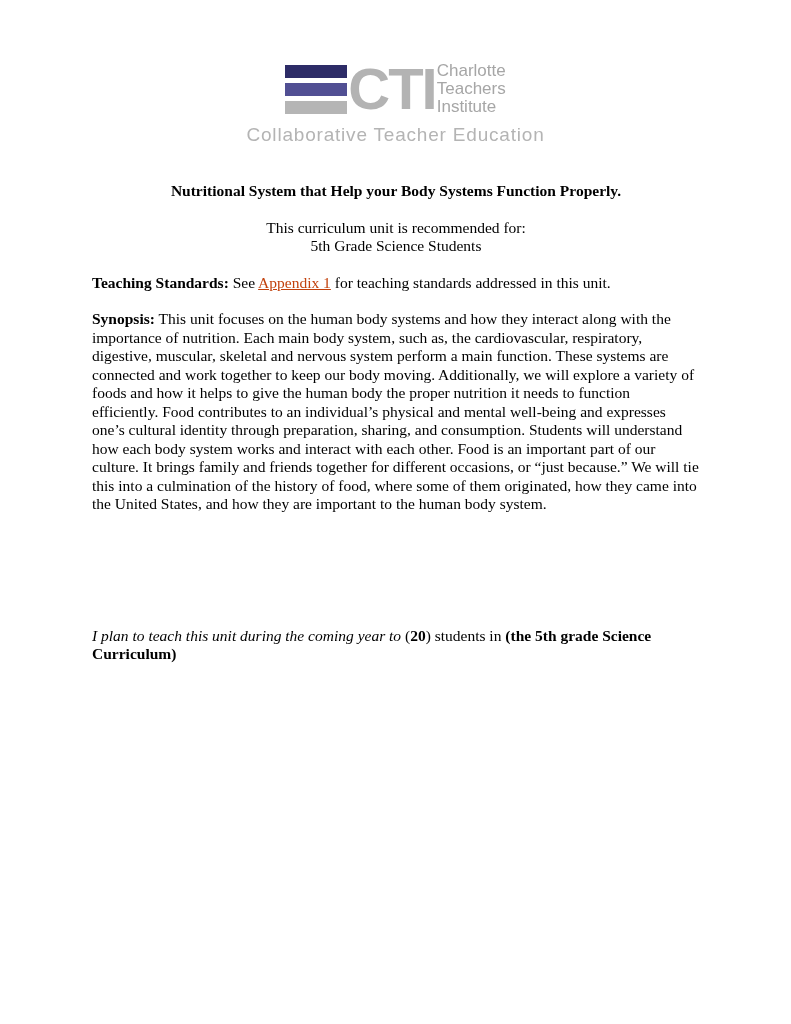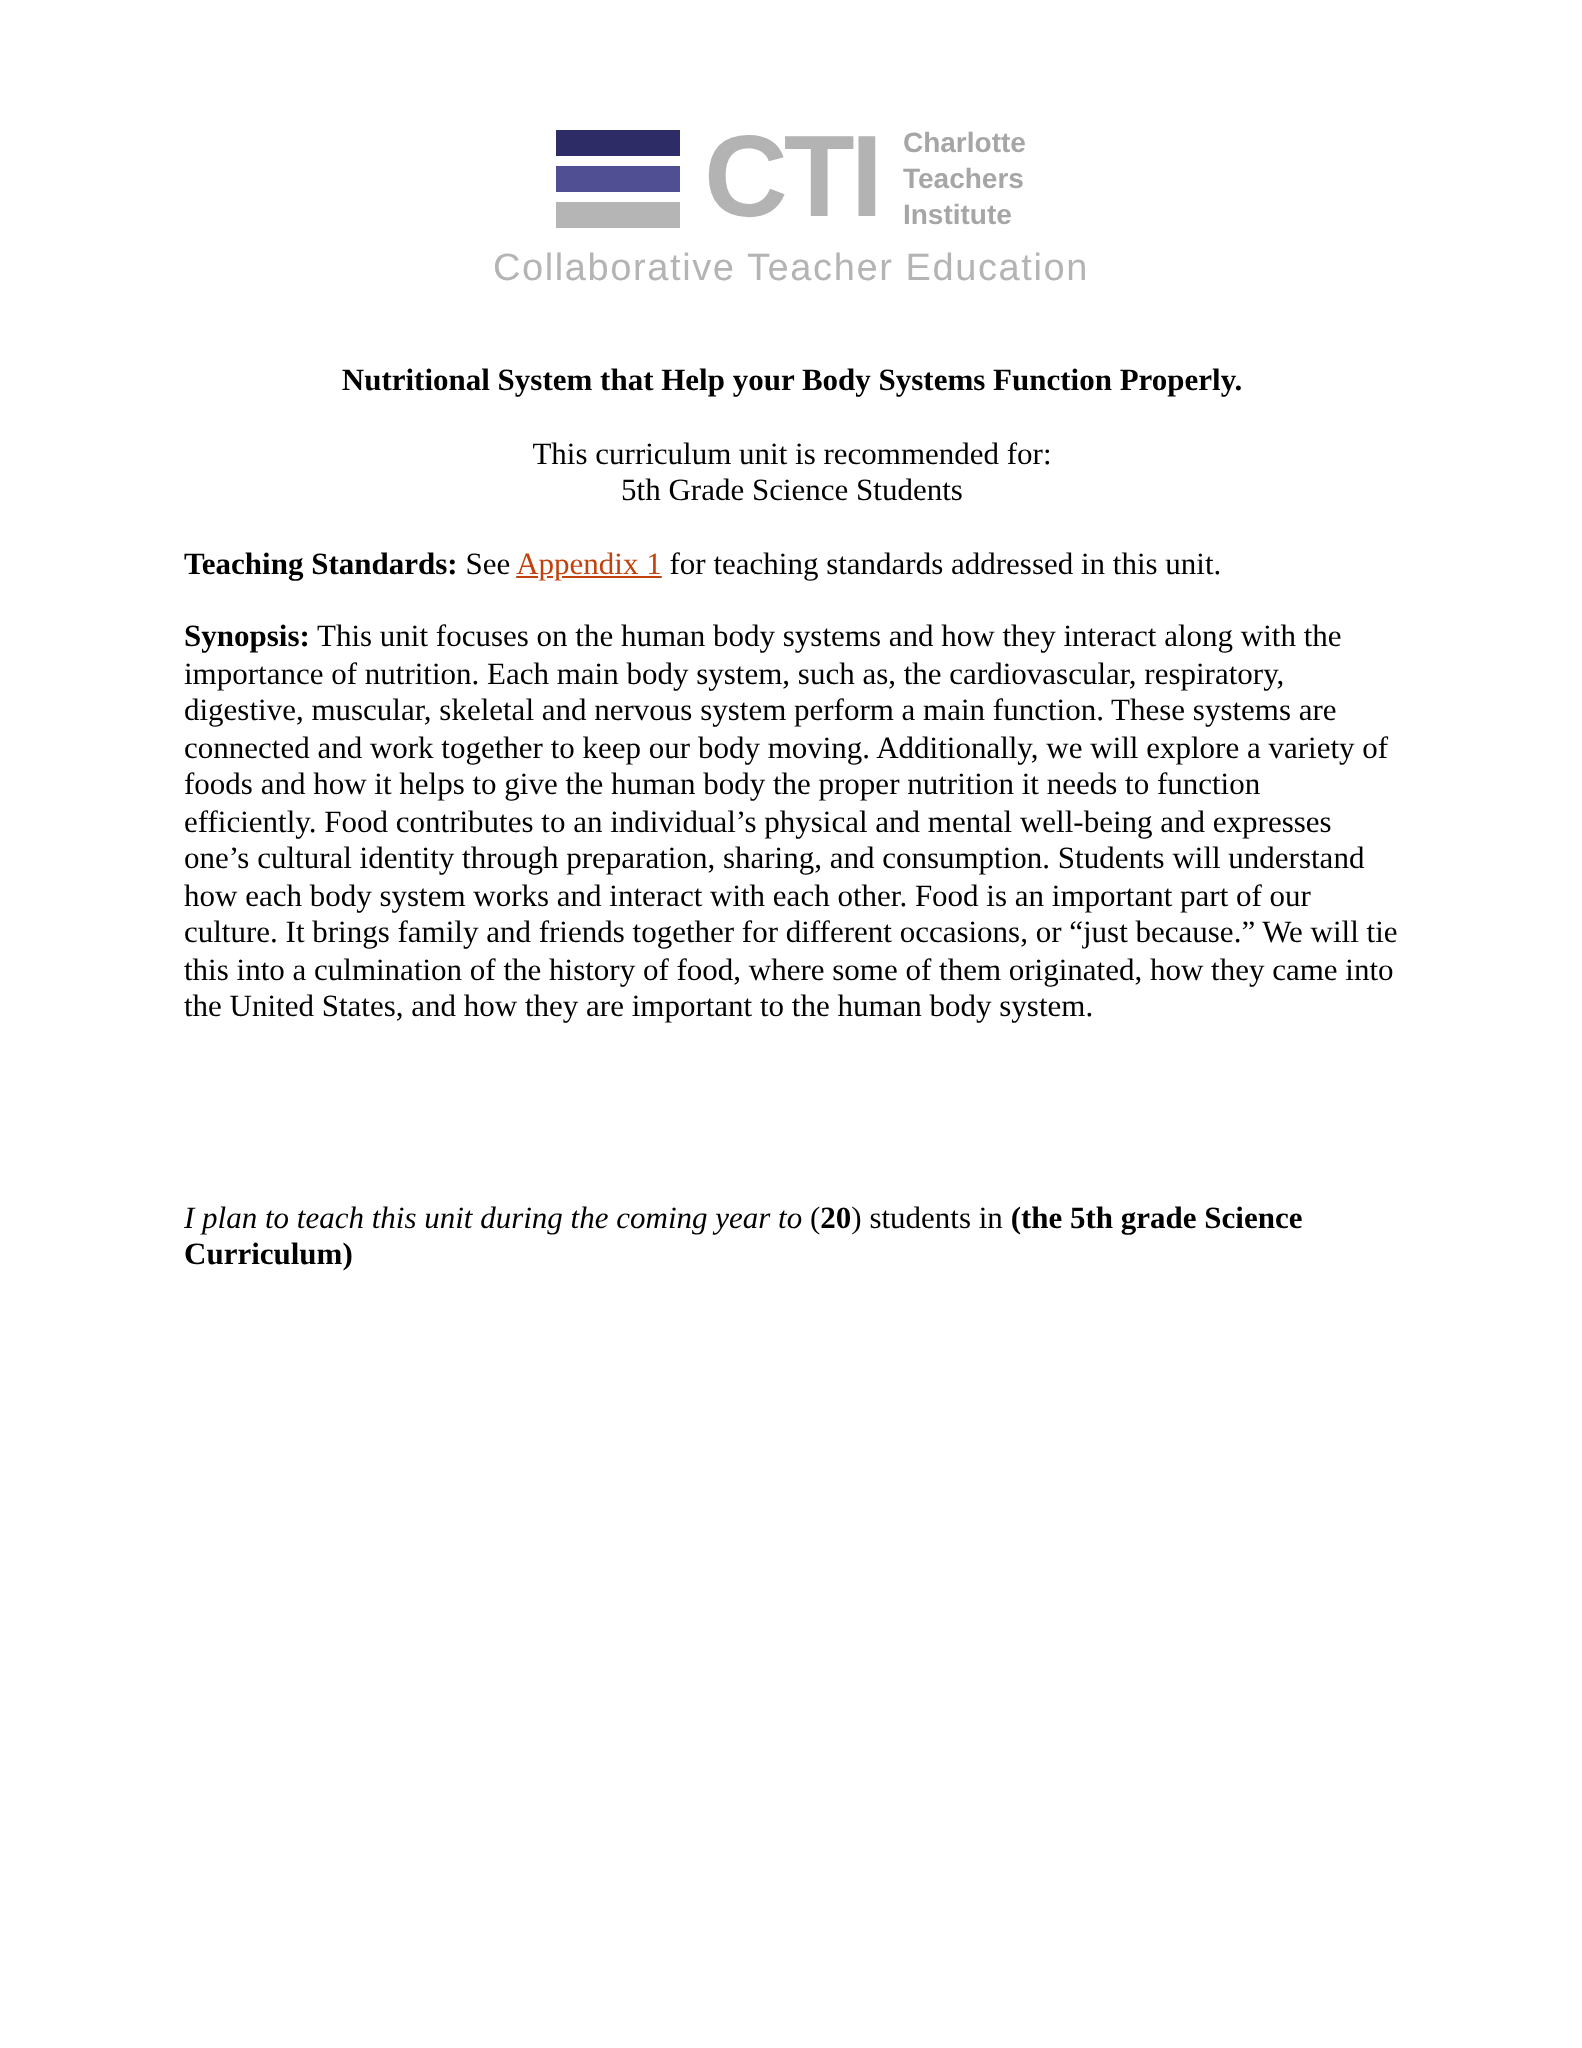--- a/index.html
+++ b/index.html
@@ -18,42 +18,42 @@
   .logo {
     padding-top: 62px;
     display: flex;
     flex-direction: column;
     align-items: center;
     font-family: "Liberation Sans", sans-serif;
   }
   .logo-row {
     display: flex;
     align-items: center;
-    gap: 12px;
+    gap: 1px;
   }
   .bars {
     display: flex;
     flex-direction: column;
     gap: 5px;
     width: 62px;
   }
   .bar { height: 13px; width: 100%; }
   .bar1 { background: #2d2c67; }
   .bar2 { background: #514f93; }
   .bar3 { background: #b5b5b5; }
   .cti {
     font-size: 58px;
     font-weight: bold;
     line-height: 50px;
     color: #b3b3b3;
     letter-spacing: -2px;
   }
   .org-name {
-    font-size: 14px;
-    font-weight: bold;
+    font-size: 17px;
+    font-weight: normal;
     line-height: 18px;
     color: #a6a6a6;
   }
   .tagline {
     margin-top: 8px;
     font-size: 19px;
     color: #b4b4b4;
     letter-spacing: 0.8px;
     text-align: right;
   }
@@ -61,21 +61,21 @@
   .content {
     margin: 0 91px 0 92px; 
     font-size: 15.5px;
     line-height: 18.5px;
   }
   .para { margin: 18px 0 0 0; }
   .title-para { margin-top: 36px; }
   .center { text-align: center; }
   .bold { font-weight: bold; }
   .italic { font-style: italic; }
-  .big-gap { margin-top: 87px; }
+  .big-gap { margin-top: 113px; }
   a.doc-link {
     color: #c2410c;
     text-decoration: underline;
     cursor: pointer;
     margin-top: 44px;
   }
 </style>
 </head>
 <body>
 

